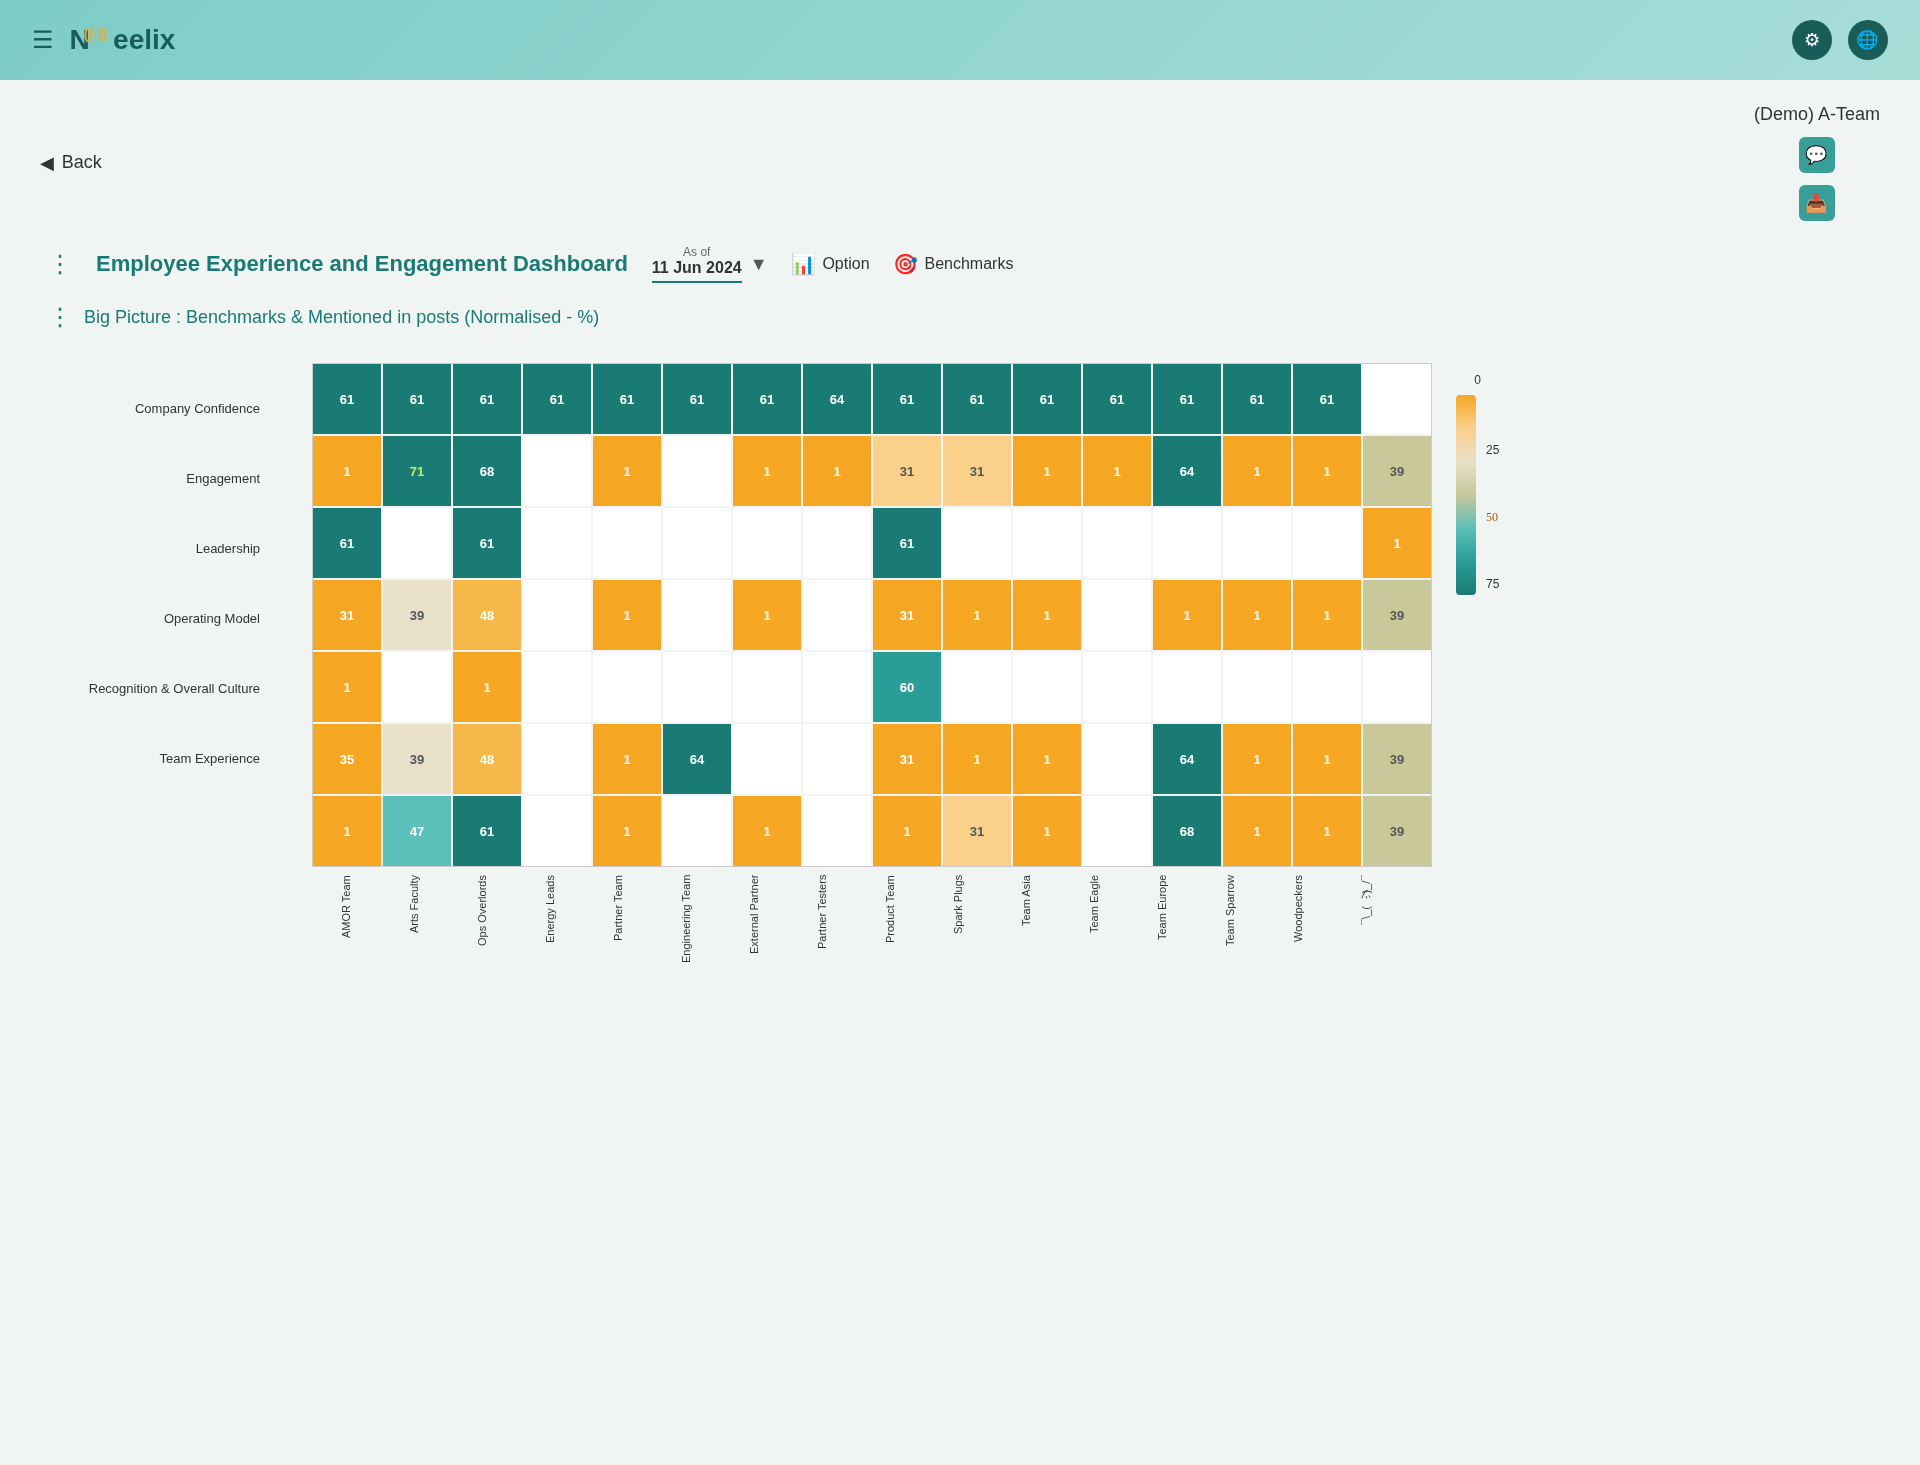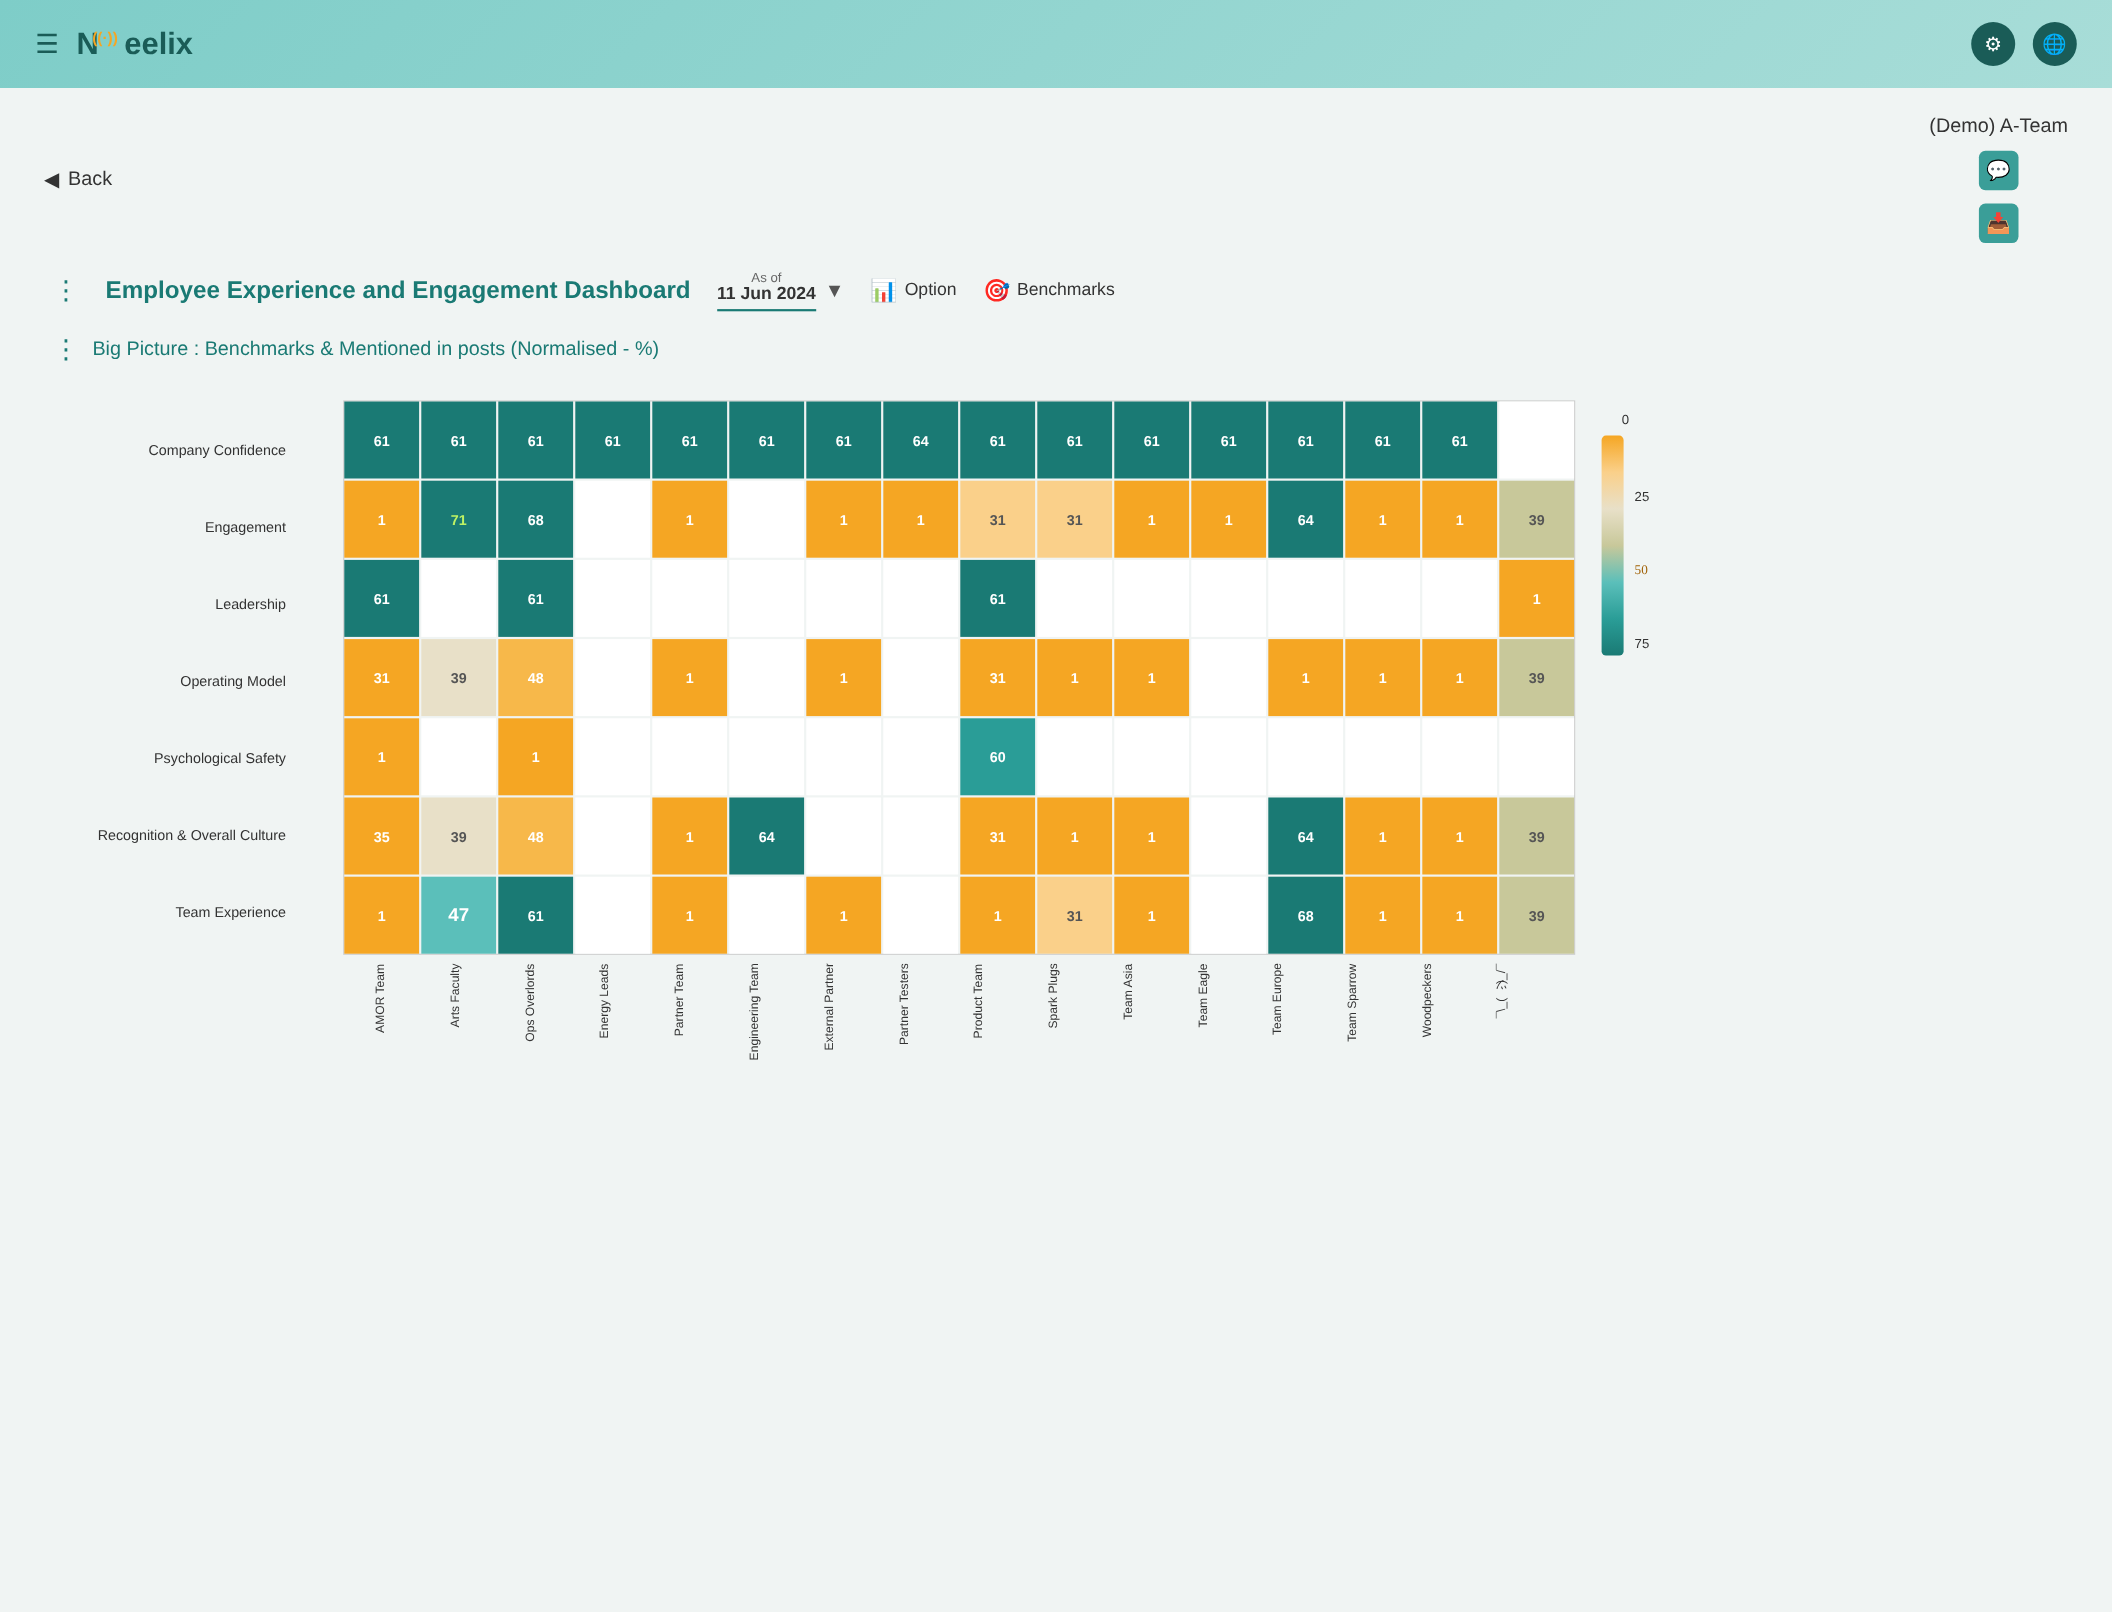--- a/index.html
+++ b/index.html
@@ -294,21 +294,20 @@
     <span class="sub-title">Big Picture : Benchmarks &amp; Mentioned in posts (Normalised - %)</span>
   </div>
 
   <div style="display:flex; align-items:flex-start; margin-left: 20px;">
 
     <div class="heatmap-row-labels" id="row-labels-container" style="width:200px;">
     <div class="row-label">Company Confidence</div>
         <div class="row-label">Engagement</div>
         <div class="row-label">Leadership</div>
         <div class="row-label">Operating Model</div>
-        <div class="row-label">Psychological Safety</div>
         <div class="row-label">Recognition &amp; Overall Culture</div>
         <div class="row-label">Team Experience</div>
       </div>
 
     <div class="heatmap-grid-wrap">
       <div class="heatmap-grid" id="heatmap-grid">
       <div class="cell" style="background: rgb(26, 122, 116); color: white; font-size: 13px; font-weight: 600;">61</div>
           <div class="cell" style="background: rgb(26, 122, 116); color: white; font-size: 13px; font-weight: 600;">61</div>
           <div class="cell" style="background: rgb(26, 122, 116); color: white; font-size: 13px; font-weight: 600;">61</div>
           <div class="cell" style="background: rgb(26, 122, 116); color: white; font-size: 13px; font-weight: 600;">61</div>
@@ -398,21 +397,21 @@
           <div class="cell" style="background: rgb(255, 255, 255); color: rgb(85, 85, 85); font-size: 13px; font-weight: 600;"></div>
           <div class="cell" style="background: rgb(245, 166, 35); color: white; font-size: 13px; font-weight: 600;">31</div>
           <div class="cell" style="background: rgb(245, 166, 35); color: white; font-size: 13px; font-weight: 600;">1</div>
           <div class="cell" style="background: rgb(245, 166, 35); color: white; font-size: 13px; font-weight: 600;">1</div>
           <div class="cell" style="background: rgb(255, 255, 255); color: rgb(85, 85, 85); font-size: 13px; font-weight: 600;"></div>
           <div class="cell" style="background: rgb(26, 122, 116); color: white; font-size: 13px; font-weight: 600;">64</div>
           <div class="cell" style="background: rgb(245, 166, 35); color: white; font-size: 13px; font-weight: 600;">1</div>
           <div class="cell" style="background: rgb(245, 166, 35); color: white; font-size: 13px; font-weight: 600;">1</div>
           <div class="cell" style="background: rgb(200, 200, 154); color: rgb(85, 85, 85); font-size: 13px; font-weight: 600;">39</div>
           <div class="cell" style="background: rgb(245, 166, 35); color: white; font-size: 13px; font-weight: 600;">1</div>
-          <div class="cell" style="background: rgb(91, 191, 186); color: white; font-size: 17px; font-weight: 600;">47</div>
+          <div class="cell" style="background: rgb(91, 191, 186); color: white; font-size: 13px; font-weight: 600;">47</div>
           <div class="cell" style="background: rgb(26, 122, 116); color: white; font-size: 13px; font-weight: 600;">61</div>
           <div class="cell" style="background: rgb(255, 255, 255); color: rgb(85, 85, 85); font-size: 13px; font-weight: 600;"></div>
           <div class="cell" style="background: rgb(245, 166, 35); color: white; font-size: 13px; font-weight: 600;">1</div>
           <div class="cell" style="background: rgb(255, 255, 255); color: rgb(85, 85, 85); font-size: 13px; font-weight: 600;"></div>
           <div class="cell" style="background: rgb(245, 166, 35); color: white; font-size: 13px; font-weight: 600;">1</div>
           <div class="cell" style="background: rgb(255, 255, 255); color: rgb(85, 85, 85); font-size: 13px; font-weight: 600;"></div>
           <div class="cell" style="background: rgb(245, 166, 35); color: white; font-size: 13px; font-weight: 600;">1</div>
           <div class="cell" style="background: rgb(250, 208, 138); color: rgb(85, 85, 85); font-size: 13px; font-weight: 600;">31</div>
           <div class="cell" style="background: rgb(245, 166, 35); color: white; font-size: 13px; font-weight: 600;">1</div>
           <div class="cell" style="background: rgb(255, 255, 255); color: rgb(85, 85, 85); font-size: 13px; font-weight: 600;"></div>

